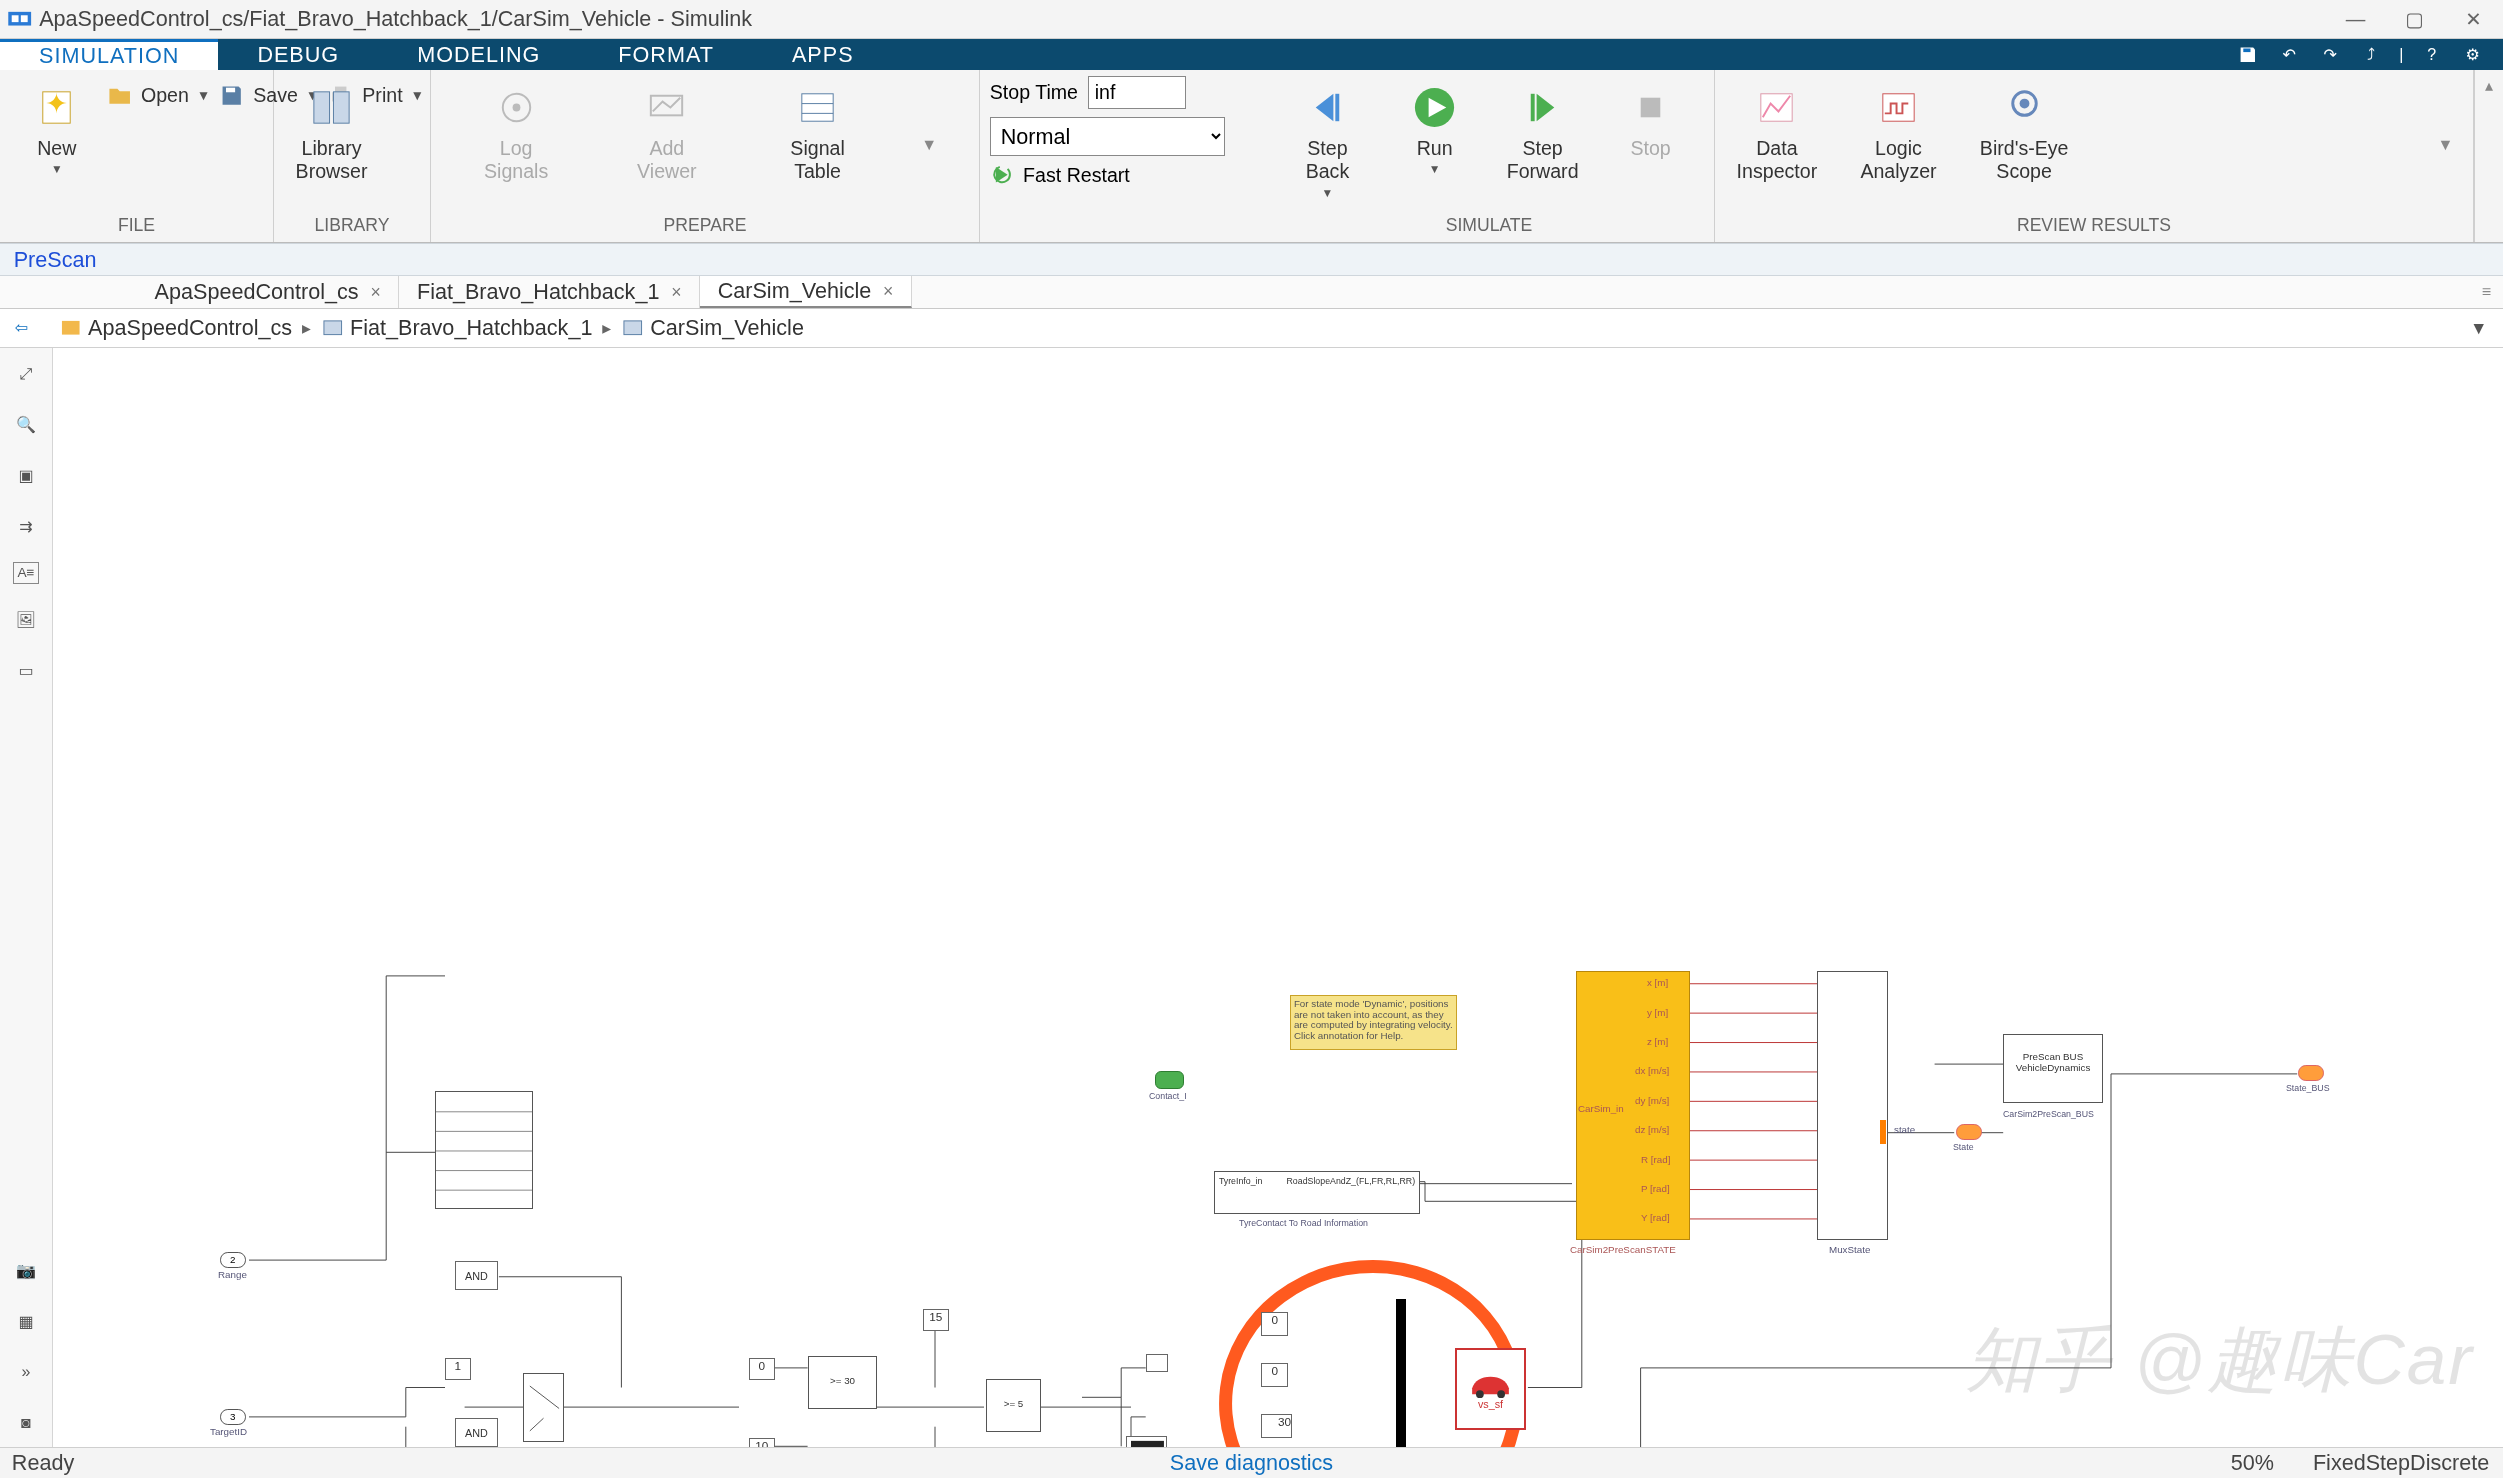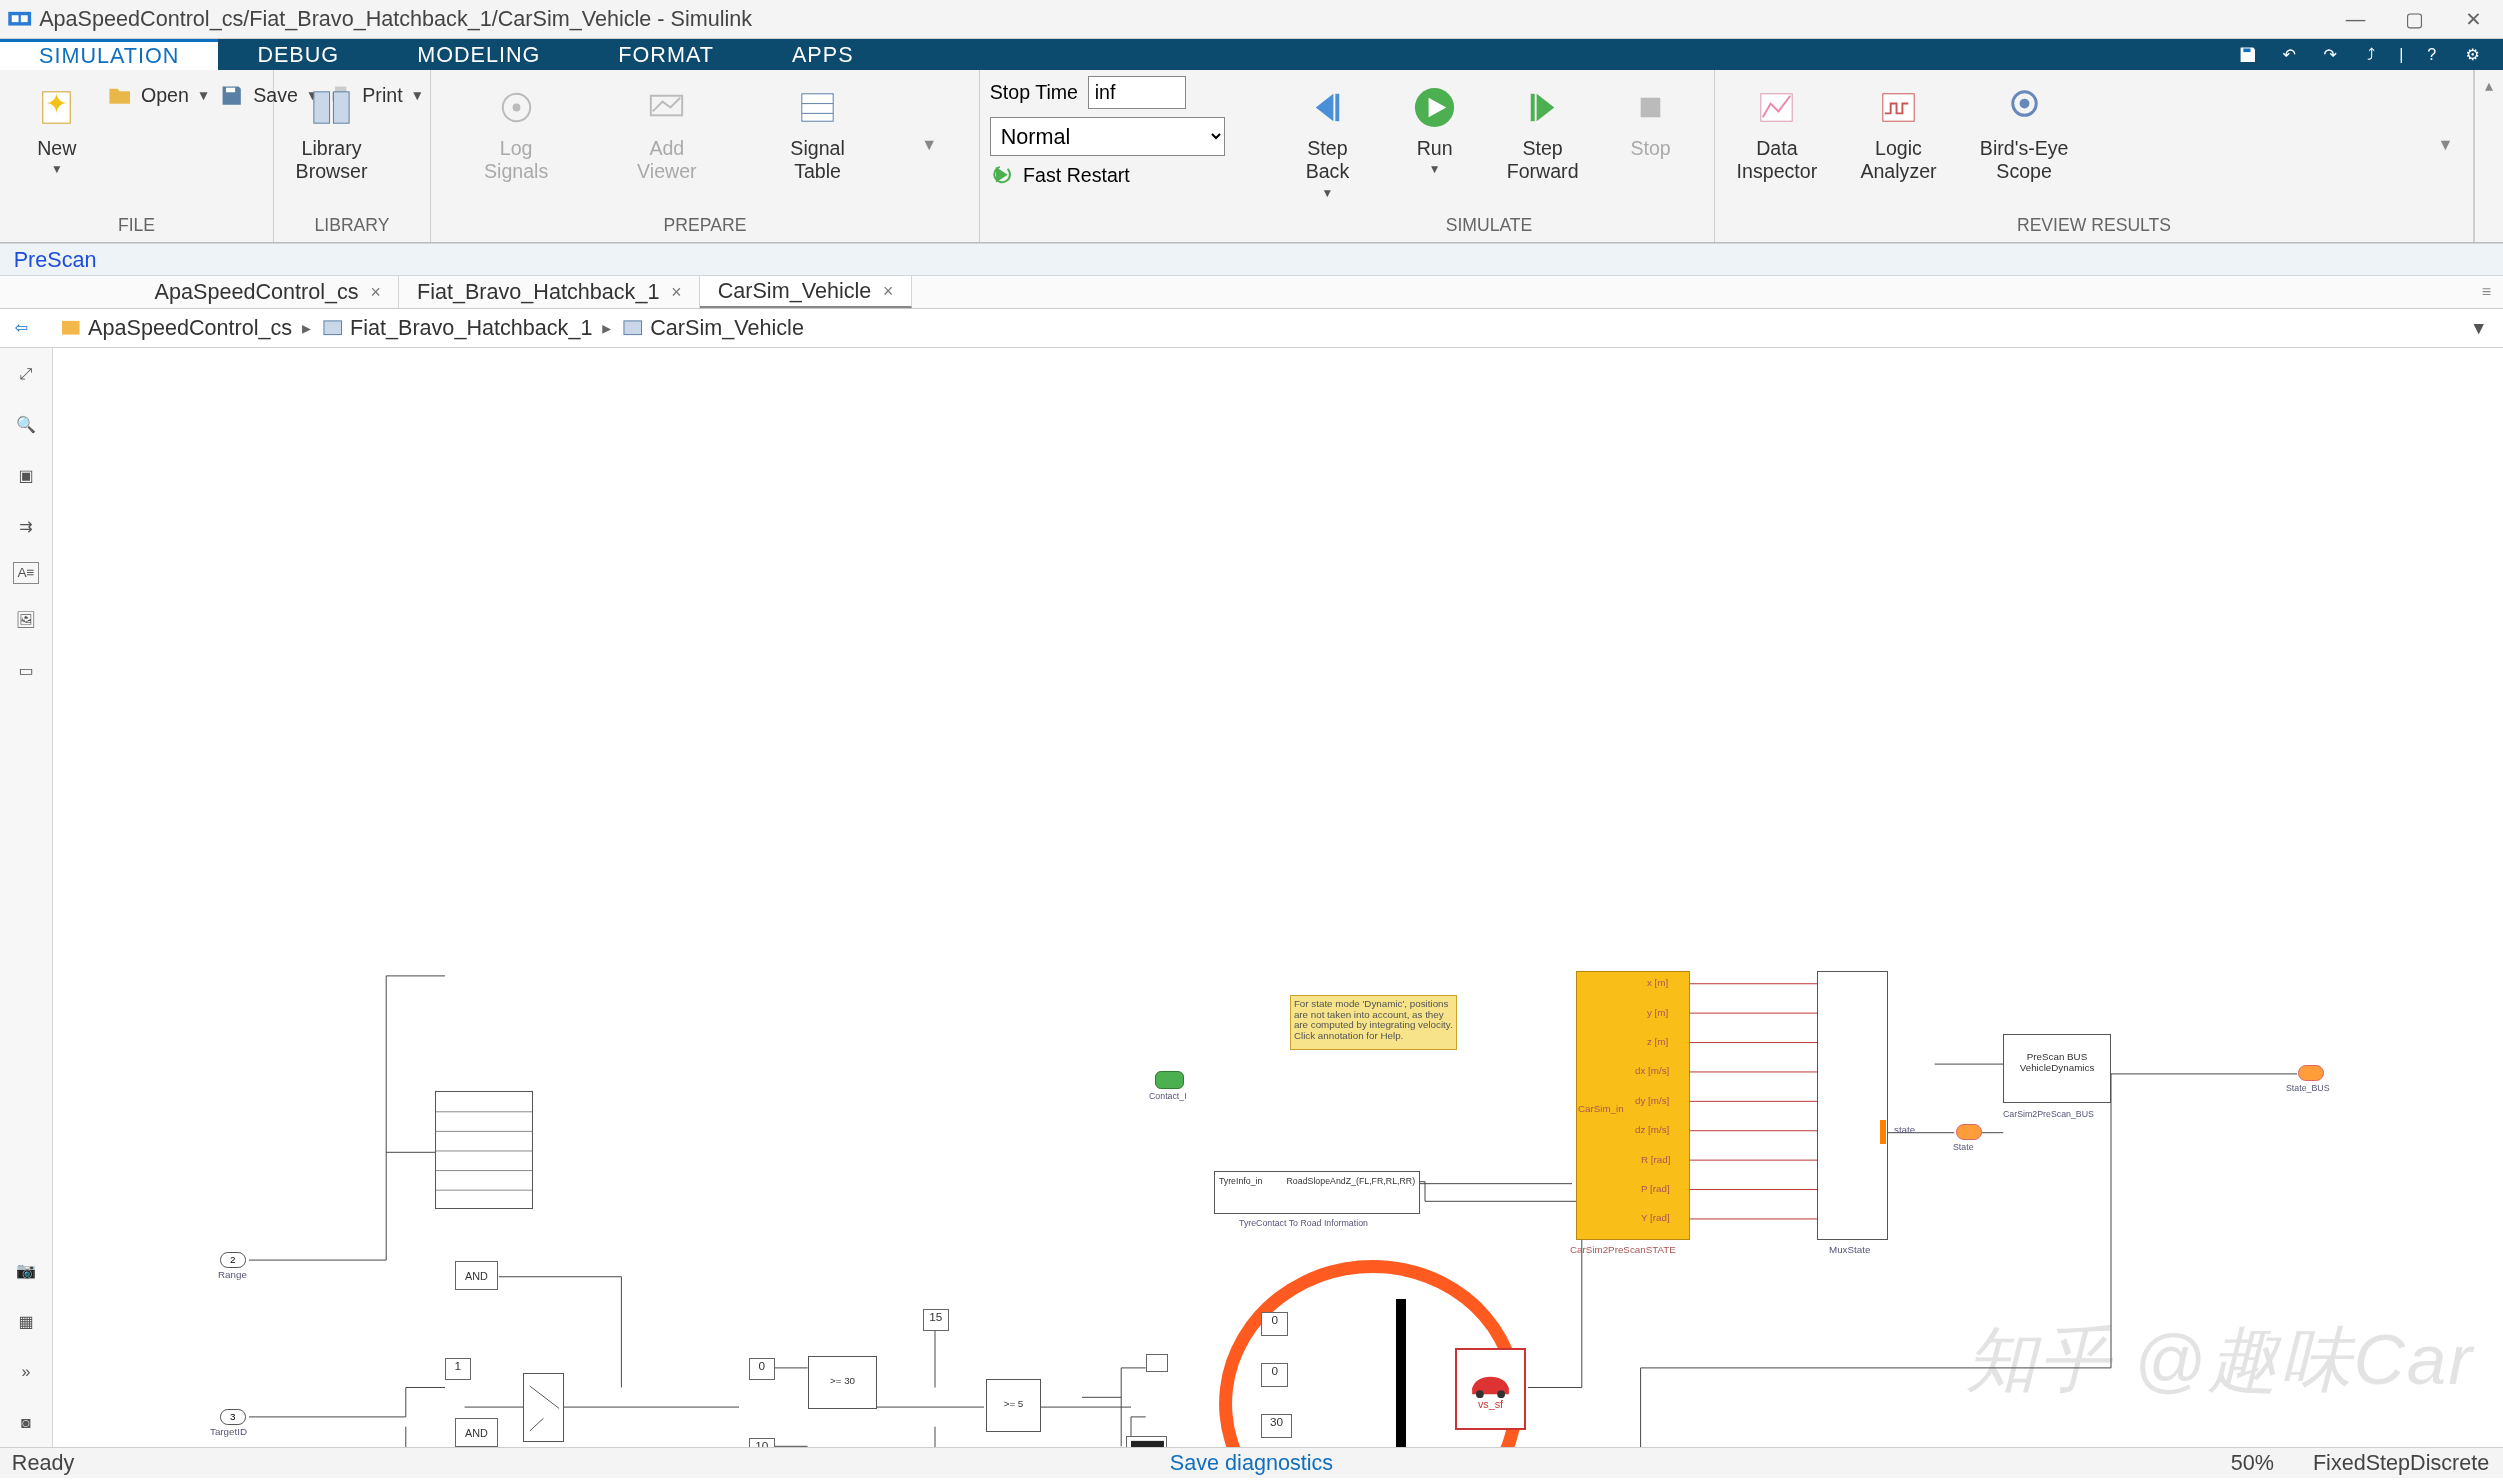--- a/index.html
+++ b/index.html
@@ -457,21 +457,21 @@
     <div class="blk" style="left:1161px;top:823px;width:206px;height:43px;font-size:8.8px;padding:3.9px">
       <span>TyreInfo_in</span>
       <span style="float:right">RoadSlopeAndZ_(FL,FR,RL,RR)</span>
     </div>
     <div class="lbl-blue" style="left:1186px;top:870px;font-size:8.8px">TyreContact To Road Information</div>
 
     <div class="highlight-circle" style="left:1166px;top:912px;width:304px;height:284px"></div>
 
     <div class="blk small" style="left:1208px;top:964px;width:27.4px;height:23.5px;text-align:center">0</div>
     <div class="blk small" style="left:1208px;top:1015px;width:27.4px;height:23.5px;text-align:center">0</div>
-    <div class="blk small" style="left:1208px;top:1066px;width:31px;height:23.5px;text-align:center">30</div>
+    <div class="blk small" style="left:1208px;top:1066px;width:31px;height:23.5px;text-align:right">30</div>
 
     <div style="position:absolute;left:1343px;top:951px;width:9.8px;height:186px;background:#000"></div>
 
     <div class="car-block" style="left:1402px;top:1000px;width:71px;height:82px">
       <svg width="45" height="29" viewBox="0 0 46 30">
           <path d="M4 20 Q8 8 23 8 Q38 8 42 20 L42 26 H4 Z" fill="#d33"></path>
           <circle cx="12" cy="26" r="4" fill="#333"></circle>
           <circle cx="34" cy="26" r="4" fill="#333"></circle>
         </svg>
       <span style="font-size:10.8px;color:#c33">vs_sf</span>
@@ -492,21 +492,21 @@
     <div class="lbl-tiny" style="left:1588px;top:864px">Y [rad]</div>
 
     <div class="blk" style="left:1764px;top:623px;width:71px;height:269px"></div>
     <div class="lbl-blue" style="left:1776px;top:896px">MuxState</div>
     <div class="lbl-blue" style="left:1841px;top:776px">state</div>
     <div class="orange-bar" style="left:1827px;top:772px;height:23.5px"></div>
 
     <div class="port out" style="left:1903px;top:776px"></div>
     <div class="lbl-blue" style="left:1900px;top:794px;font-size:8.8px">State</div>
 
-    <div class="blk" style="left:1950px;top:686px;width:108px;height:69px;font-size:9.8px;text-align:center;padding-top:15.7px;white-space:pre">PreScan BUS
+    <div class="blk" style="left:1950px;top:686px;width:100px;height:69px;font-size:9.8px;text-align:center;padding-top:15.7px;white-space:pre">PreScan BUS
 VehicleDynamics</div>
     <div class="lbl-blue" style="left:1950px;top:761px;font-size:8.8px">CarSim2PreScan_BUS</div>
 
     <div class="port out" style="left:2245px;top:717px"></div>
     <div class="lbl-blue" style="left:2233px;top:735px;font-size:8.8px">State_BUS</div>
 
     <div class="wm">知乎 @趣味Car</div>
   </div>
 </div>
 

